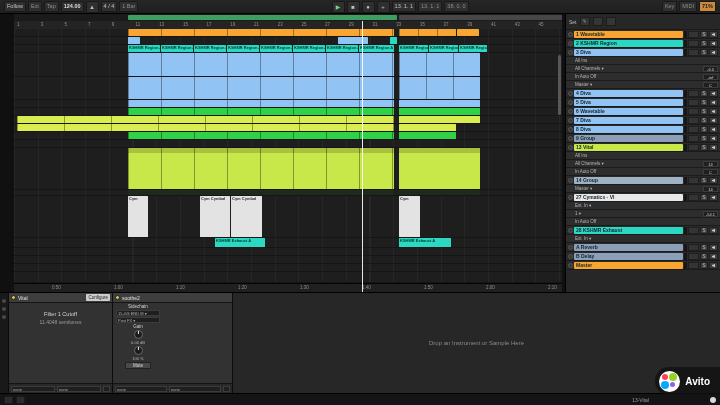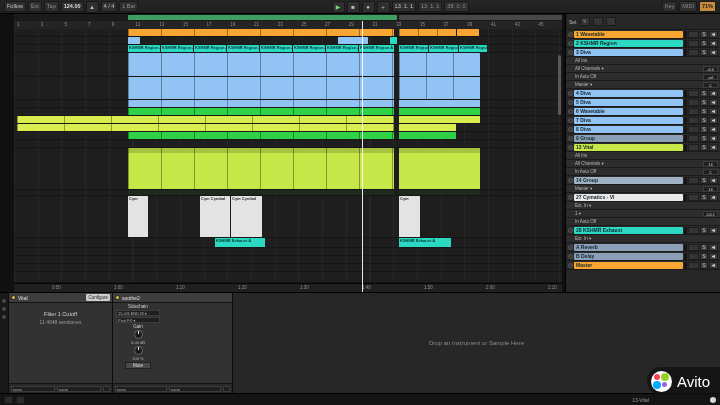--- a/index.html
+++ b/index.html
@@ -84,21 +84,21 @@
   #status-device{margin-left:auto;margin-right:58px}
   .corner-dot{width:6px;height:6px;border-radius:50%;background:#d8d8d8}
   
   #watermark{position:absolute;right:0;top:367px;height:28px;display:flex;align-items:center;gap:5px;background:rgba(18,18,18,.8);border-radius:15px 0 0 15px;padding:0 10px 0 4px;z-index:9}
   #avito-logo{width:21px;height:21px;border-radius:50%;background:#fff;position:relative}
   .av-dot{position:absolute;border-radius:50%}
   .av-red{width:6px;height:6px;left:3px;top:3px;background:#ff4053}
   .av-green{width:8px;height:8px;left:10px;top:2px;background:#97cf26}
   .av-blue{width:8px;height:8px;left:2px;top:10px;background:#00aaff}
   .av-purple{width:5px;height:5px;left:11px;top:11px;background:#965eeb}
-  #avito-text{font-size:15px;font-weight:normal;color:#fff}
+  #avito-text{font-size:10px;font-weight:bold;color:#fff}
 </style>
 </head>
 <body>
 
 <div id="transport">
   <span class="tbox">Follow</span>
   <span class="tbox dim">Ext</span>
   <span class="tbox dim">Tap</span>
   <span class="tbox tempo">124.00</span>
   <span class="tbtn dim">▲</span>

